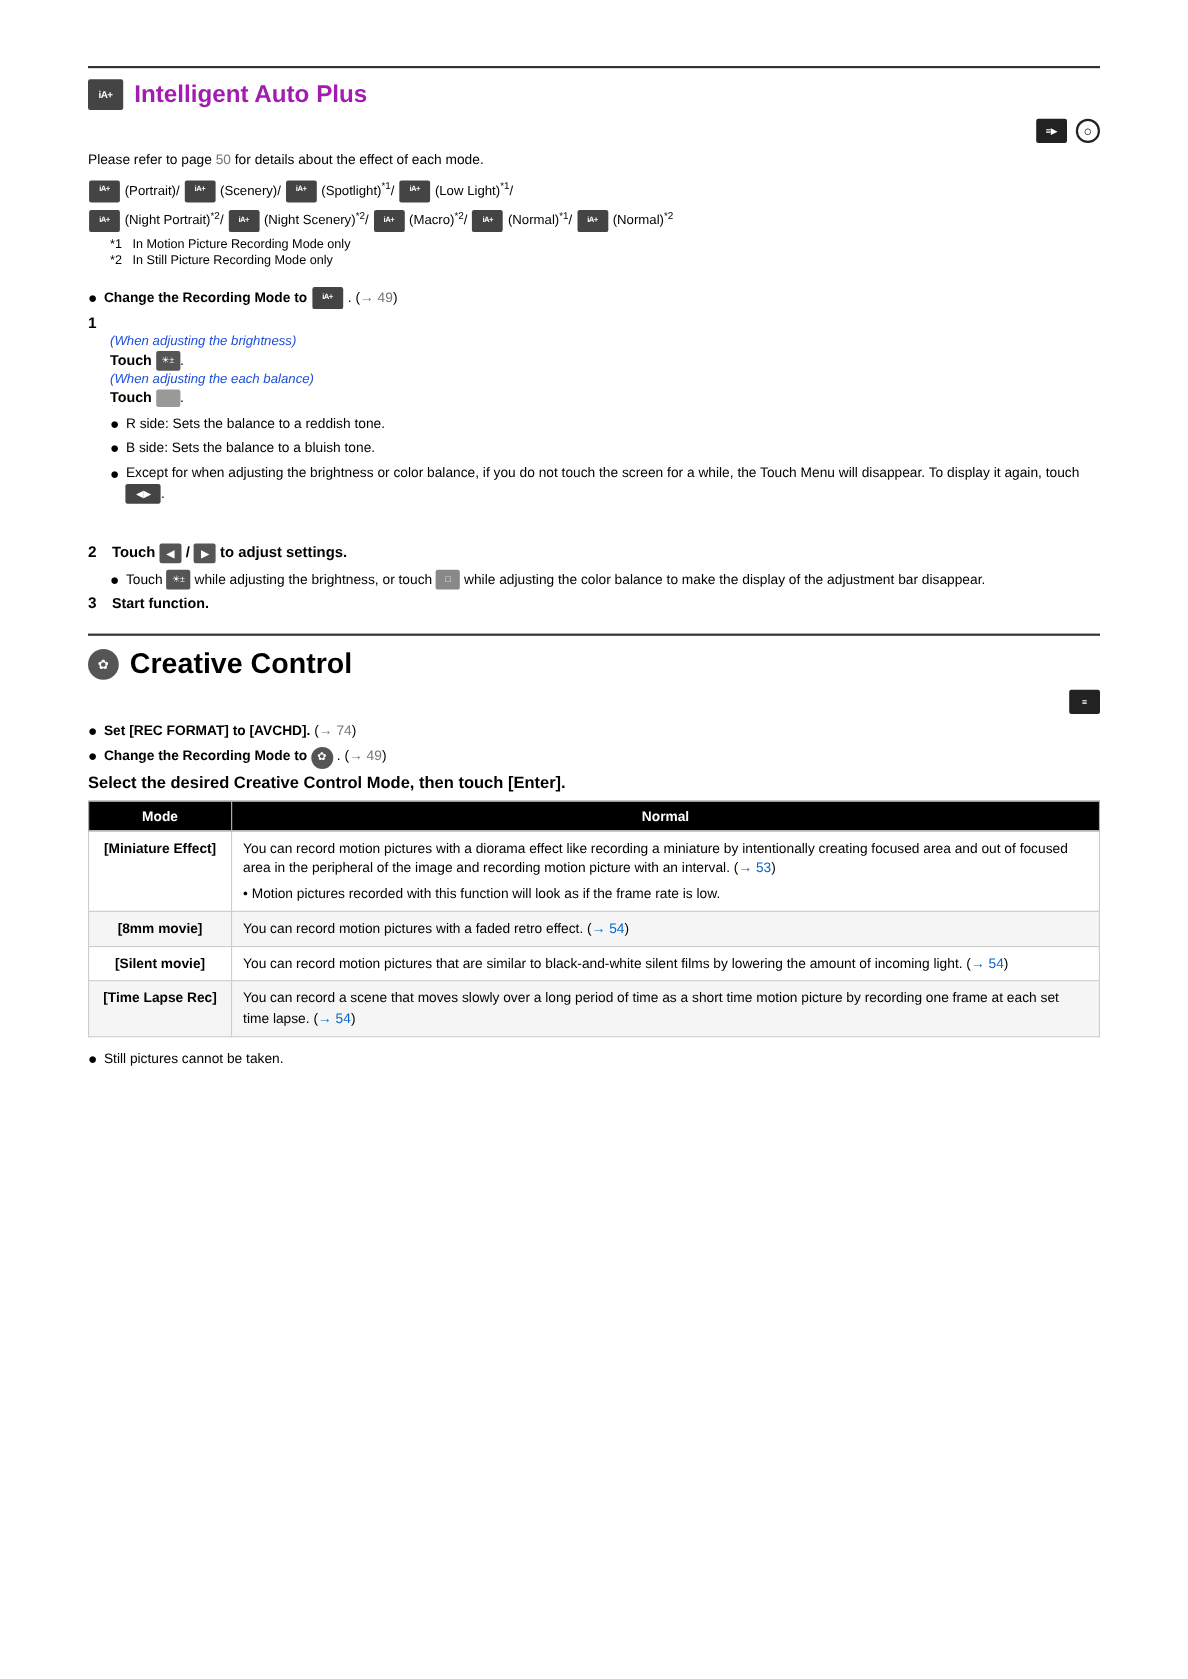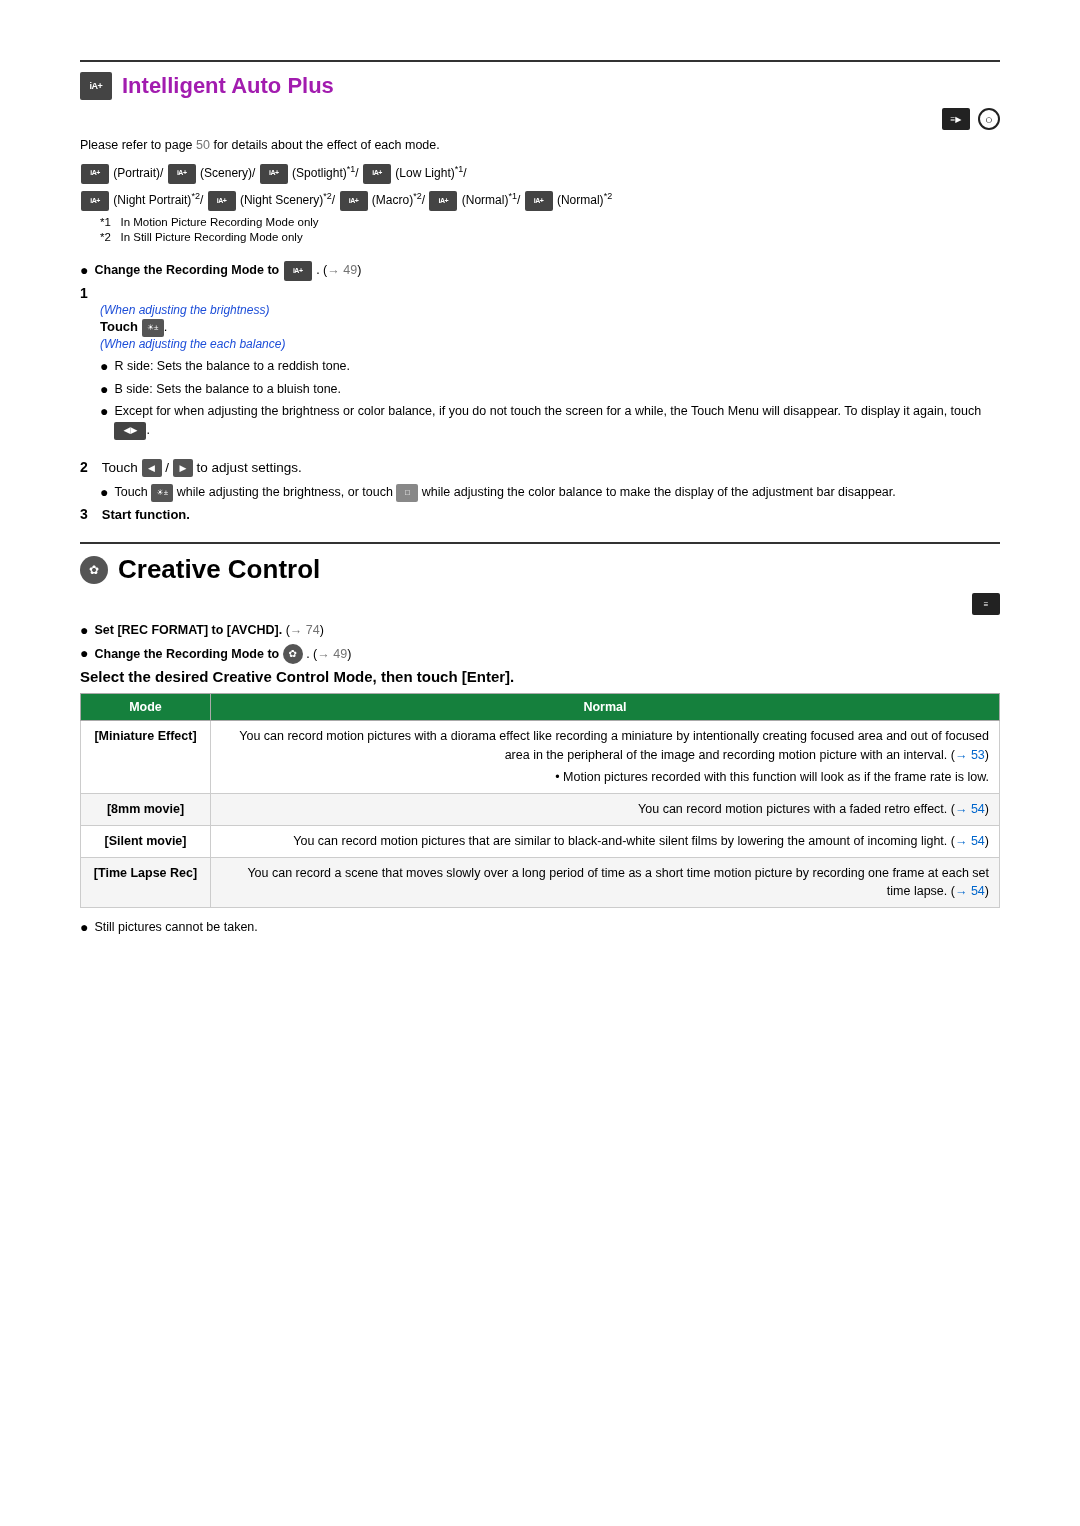--- a/index.html
+++ b/index.html
@@ -223,22 +223,23 @@
       display: inline-block;
       width: 22px;
       height: 16px;
       background: #999;
       border-radius: 2px;
       vertical-align: middle;
     }
 
     
     .step2-text {
-      font-weight: normal;
+      font-weight: bold;
       font-size: 13.5px;
+      margin-top: 16px;
     }
 
     
     .arrow-icon {
       display: inline-flex;
       align-items: center;
       justify-content: center;
       background: #555;
       color: white;
       font-size: 9px;
@@ -284,34 +285,33 @@
     
     .data-table {
       width: 100%;
       border-collapse: collapse;
       margin-top: 8px;
       margin-bottom: 10px;
       font-size: 12.5px;
     }
 
     .data-table th {
-      background: #15803d;
+      background: #000000;
       color: white;
       padding: 6px 10px;
       text-align: center;
       font-weight: bold;
       border: 1px solid #aaa;
     }
 
     .data-table td {
       padding: 6px 10px;
       border: 1px solid #ccc;
       vertical-align: top;
       line-height: 1.5;
-      text-align: right;
     }
 
     .data-table td:first-child {
       font-weight: bold;
       text-align: center;
       width: 130px;
       white-space: nowrap;
     }
 
     .data-table tr:nth-child(even) td {
@@ -402,20 +402,24 @@
     <div class="step-header">
       <span class="step-number">1</span>
     </div>
     <div class="step-content">
       <p class="step-sub">(When adjusting the brightness)</p>
       <p>
         <span class="touch-bold">Touch</span>
         <span class="inline-icon-small">☀±</span>.
       </p>
       <p class="step-sub">(When adjusting the each balance)</p>
+      <p>
+        <span class="touch-bold">Touch</span>
+        <span class="inline-icon-rect"></span>.
+      </p>
     </div>
   </div>
 
   
   <div class="bullet-item" style="padding-left:20px;">
     <span class="bullet-dot">●</span>
     <span class="bullet-text">R side: Sets the balance to a reddish tone.</span>
   </div>
   <div class="bullet-item" style="padding-left:20px;">
     <span class="bullet-dot">●</span>

